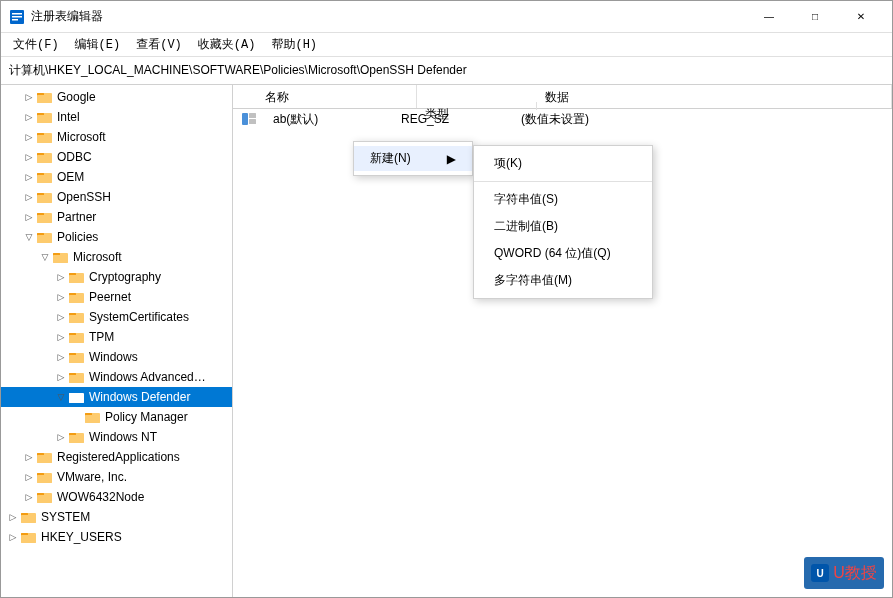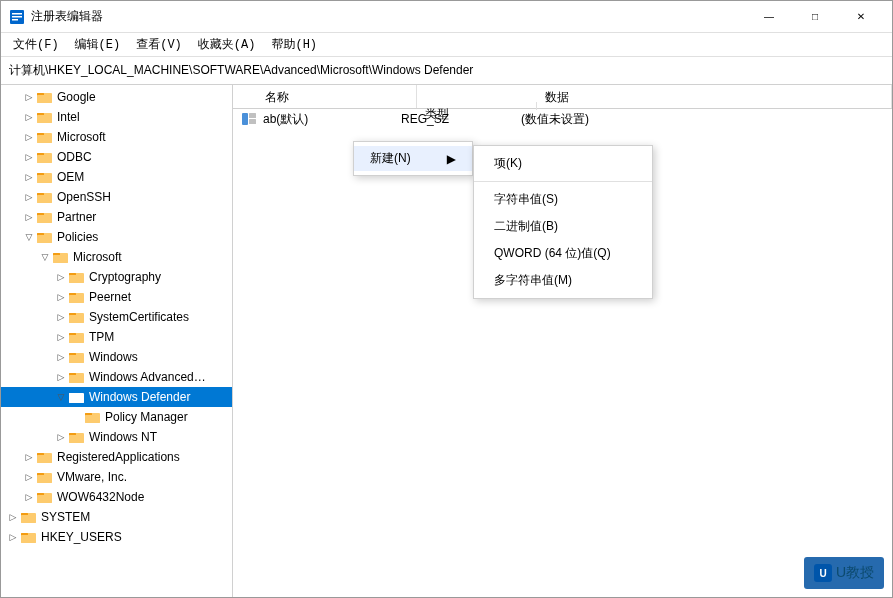--- a/index.html
+++ b/index.html
@@ -183,21 +183,21 @@
       align-items: center;
       cursor: pointer;
     }
     .data-cell {
       padding: 0 8px;
       font-size: 12px;
       white-space: nowrap;
       overflow: hidden;
       text-overflow: ellipsis;
     }
-    .data-cell.name { width: 160px; display: flex; align-items: center; gap: 6px; }
+    .data-cell.name { width: 160px; display: flex; align-items: center; gap: 16px; }
     .data-cell.type { width: 120px; }
     .data-cell.value { flex: 1; }
 
     
     .context-menu-overlay {
       position: absolute;
       top: 0;
       left: 0;
       width: 100%;
       height: 100%;
@@ -292,21 +292,21 @@
 
   <div class="menu-bar">
     <div class="menu-item">文件(F)</div>
     <div class="menu-item">编辑(E)</div>
     <div class="menu-item">查看(V)</div>
     <div class="menu-item">收藏夹(A)</div>
     <div class="menu-item">帮助(H)</div>
   </div>
 
   <div class="address-bar">
-    <span>计算机\HKEY_LOCAL_MACHINE\SOFTWARE\Advanced\Microsoft\Windows Defender</span>
+    <span>计算机\HKEY_LOCAL_MACHINE\SOFTWARE\Policies\Microsoft\OpenSSH Defender</span>
   </div>
 
   <div class="main-content">
 
     <div class="tree-panel">
 
       <div class="tree-item" style="padding-left: 20px;">
         <div class="tree-expand">▷</div>
         <svg class="folder-icon" viewBox="0 0 16 14" fill="none">
             <rect x="0" y="3" width="15" height="10" rx="1" fill="#FDCB6E"></rect>
@@ -571,17 +571,17 @@
           <div class="submenu-item">QWORD (64 位)值(Q)</div>
           <div class="submenu-item">多字符串值(M)</div>
         </div>
       </div>
 
       <div class="watermark">
         <svg width="18" height="18" viewBox="0 0 18 18">
           <rect width="18" height="18" rx="3" fill="#0055aa"></rect>
           <text x="9" y="13" text-anchor="middle" fill="#fff" font-size="10" font-weight="bold">U</text>
         </svg>
-        <span style="color:#0c4a6e;font-size:14px;">U教授</span>
+        <span style="color:#ef4444;font-size:16px;">U教授</span>
       </div>
     </div>
   </div>
 </div>
 
 </body></html>

